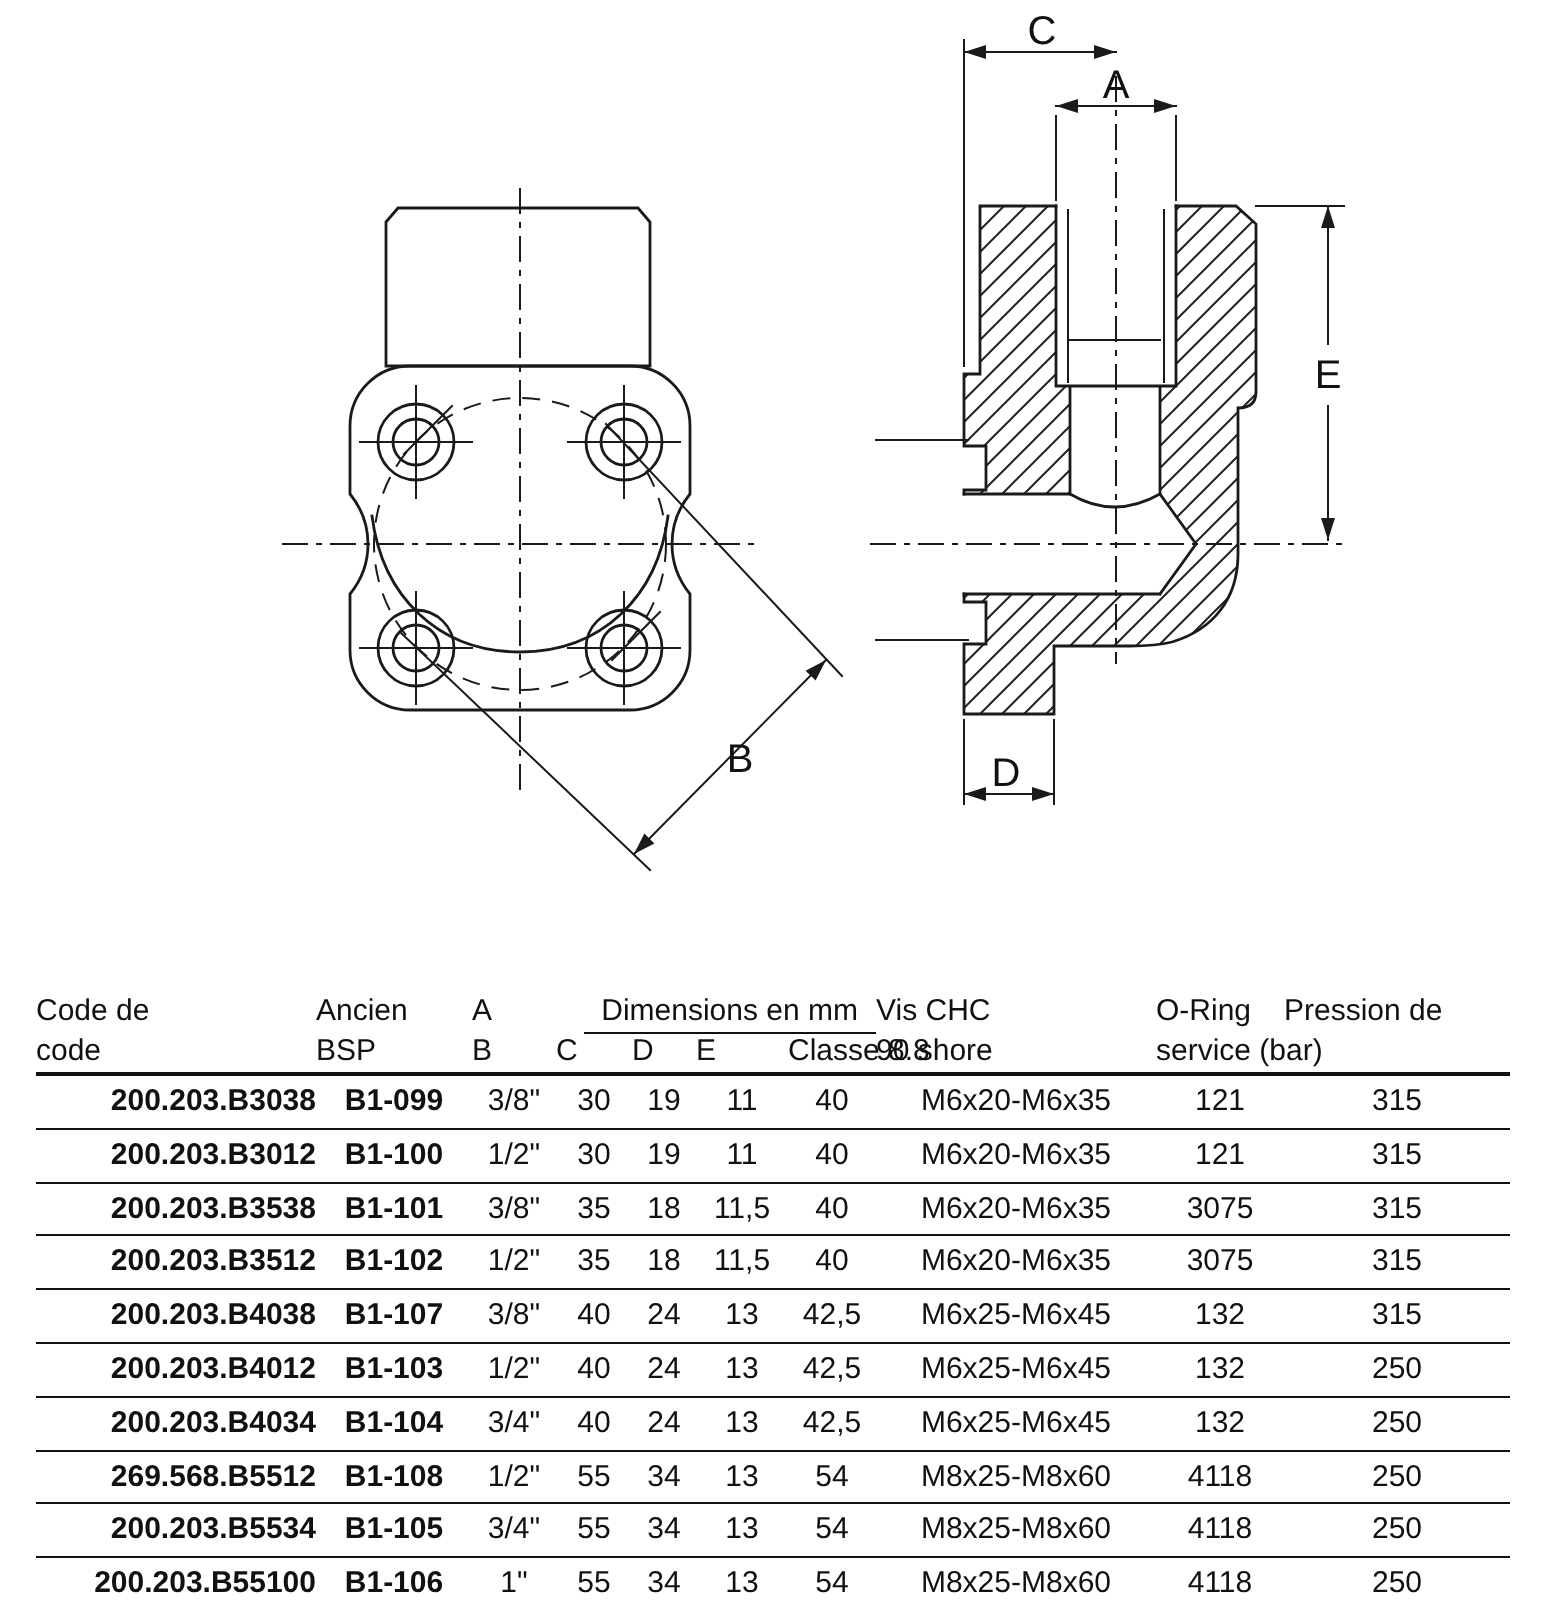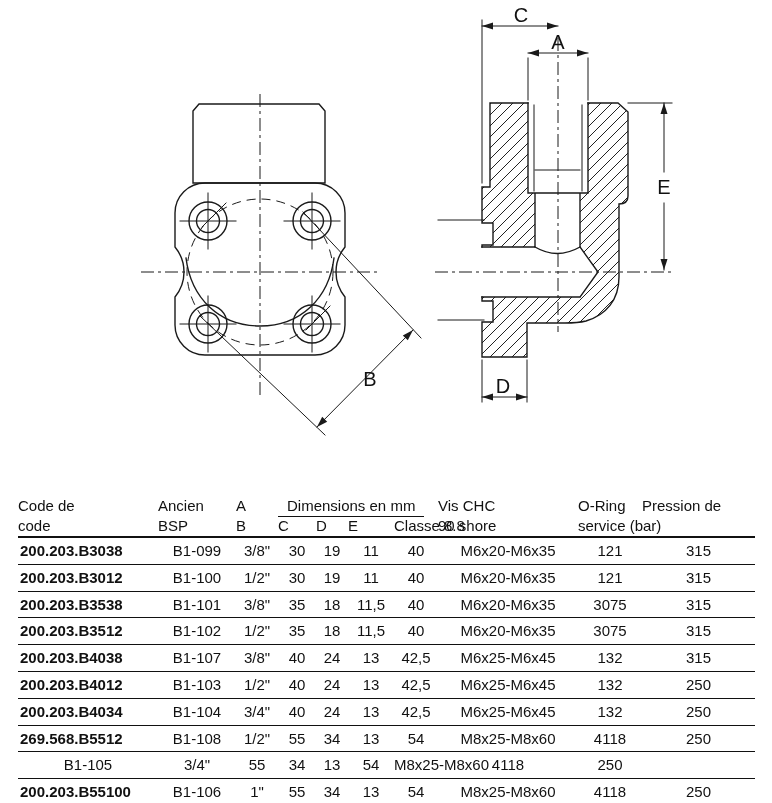--- a/index.html
+++ b/index.html
@@ -14,27 +14,27 @@
   .dash{stroke:#1a1a1a;stroke-width:1;fill:none;stroke-dasharray:9 6;}
   .arr {fill:#1a1a1a;stroke:none;}
   .dimtxt{font-family:"Liberation Sans",sans-serif;font-size:20px;fill:#111;text-anchor:middle;}
 
   
   .tbl{position:absolute;left:18px;top:497px;width:737px;font-size:15px;line-height:18px;}
   .thead{border-bottom:2px solid #111;padding-bottom:1px;}
   .hrow1{display:grid;grid-template-columns:140px 78px 42px 160px 140px 64px 113px;}
   .hrow2{display:grid;grid-template-columns:140px 78px 42px 38px 32px 46px 44px 140px 64px 113px;}
   .hc{text-align:left;white-space:nowrap;}
-  .dims-group{text-align:left;}
+  .dims-group{text-align:right;}
   .dims-group span{display:inline-block;border-bottom:1.6px solid #111;padding:0 9px 1px 9px;}
   .tbody .trow{display:grid;grid-template-columns:140px 78px 42px 38px 32px 46px 44px 140px 64px 113px;
                height:25.8px;line-height:25.8px;border-bottom:1.6px solid #111;}
   .cell{text-align:center;white-space:nowrap;overflow:visible;}
-  .cell.code{text-align:left;padding-left:2px;font-weight:bold;}
-  .cell.bold{font-weight:normal;text-align:center;}
+  .cell.code{text-align:right;padding-left:2px;font-weight:bold;}
+  .cell.bold{font-weight:bold;text-align:center;}
 </style>
 </head>
 <body>
 
 <div class="sheet">
 
   <svg width="772" height="496" viewBox="0 0 772 496">
     <defs>
       <pattern id="hatch" patternUnits="userSpaceOnUse" width="11" height="11">
         <path d="M-3,14 L14,-3 M-8.5,8.5 L8.5,-8.5 M2.5,19.5 L19.5,2.5" stroke="#222" stroke-width="1" fill="none"></path>
@@ -241,20 +241,21 @@
           <div class="cell">1/2"</div>
           <div class="cell">55</div>
           <div class="cell">34</div>
           <div class="cell">13</div>
           <div class="cell">54</div>
           <div class="cell">M8x25-M8x60</div>
           <div class="cell">4118</div>
           <div class="cell">250</div>
         </div>
         <div class="trow">
+          <div class="cell code">200.203.B5534</div>
           <div class="cell bold">B1-105</div>
           <div class="cell">3/4"</div>
           <div class="cell">55</div>
           <div class="cell">34</div>
           <div class="cell">13</div>
           <div class="cell">54</div>
           <div class="cell">M8x25-M8x60</div>
           <div class="cell">4118</div>
           <div class="cell">250</div>
         </div>

